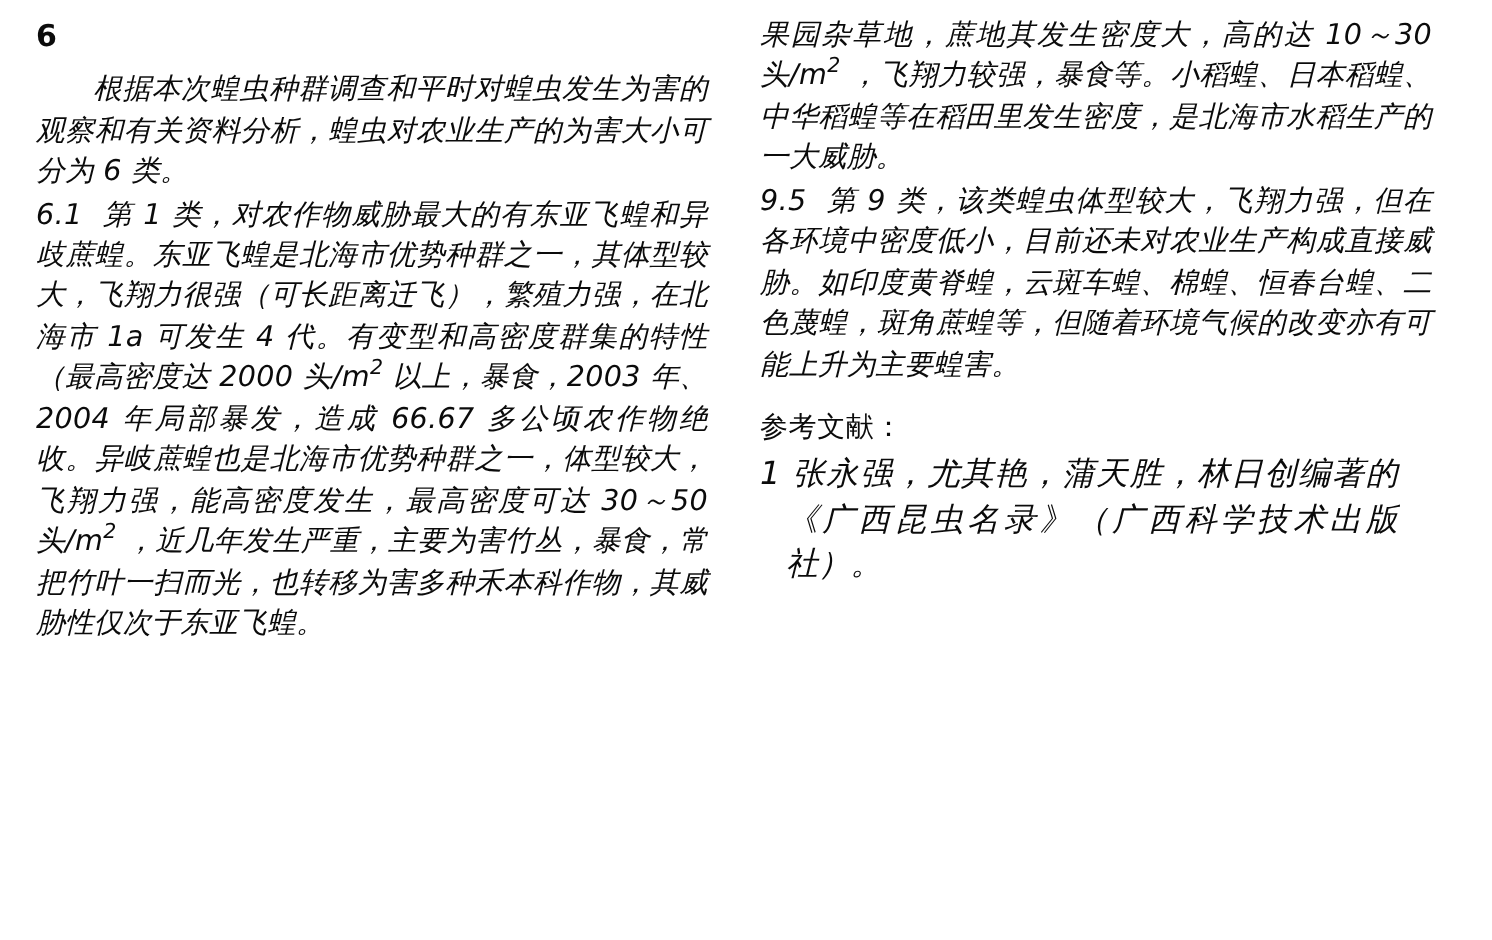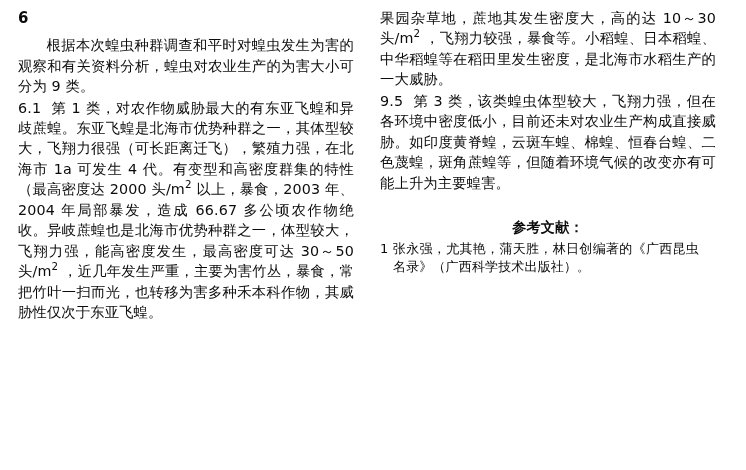--- a/index.html
+++ b/index.html
@@ -46,36 +46,36 @@
     margin-right: 12px;
     font-size: 15px;
   }
   p {
     margin: 0 0 1px 0;
     font-size: 14.3px;
     line-height: 1.43;
     text-align: justify;
     text-justify: inter-ideograph;
     letter-spacing: 0.15px;
+    font-style: italic;
   }
   p.indent {
     text-indent: 2em;
   }
   .seclabel {
     font-weight: normal;
   }
   .refs-title {
     font-size: 14px;
-    font-weight: bold;
-    margin: 26px 0 3px 0;
+    font-weight: normal;
+    margin: 12px 0 3px 0;
     letter-spacing: 0.3px;
-    text-align: center;
   }
   .refline {
-    font-size: 13px;
+    font-size: 16px;
     line-height: 1.42;
     margin: 0 17px 1px 0;
     text-align: justify;
     padding-left: 13px;
     text-indent: -13px;
   }
   .sup {
     font-size: 0.72em;
     vertical-align: super;
     line-height: 0;
@@ -85,30 +85,30 @@
 <body>
 
 <div class="page">
   <div class="columns">
 
     <div class="col">
       <div class="heading">
         <span class="num">6</span>
       </div>
 
-      <p class="indent">根据本次蝗虫种群调查和平时对蝗虫发生为害的观察和有关资料分析，蝗虫对农业生产的为害大小可分为 9 类。</p>
+      <p class="indent">根据本次蝗虫种群调查和平时对蝗虫发生为害的观察和有关资料分析，蝗虫对农业生产的为害大小可分为 6 类。</p>
 
       <p><span class="seclabel">6.1</span>&nbsp;&nbsp;<span>第 1 类，对农作物威胁最大的有东亚飞蝗和异歧蔗蝗。东亚飞蝗是北海市优势种群之一，其体型较大，飞翔力很强（可长距离迁飞），繁殖力强，在北海市 1a 可发生 4 代。有变型和高密度群集的特性（最高密度达 2000 头/m<span class="sup">2</span> 以上，暴食，2003 年、2004 年局部暴发，造成 66.67 多公顷农作物绝收。异岐蔗蝗也是北海市优势种群之一，体型较大，飞翔力强，能高密度发生，最高密度可达 30～50 头/m<span class="sup">2</span> ，近几年发生严重，主要为害竹丛，暴食，常把竹叶一扫而光，也转移为害多种禾本科作物，其威胁性仅次于东亚飞蝗。</span></p>
 
     </div>
 
     <div class="col">
       <p>果园杂草地，蔗地其发生密度大，高的达 10～30 头/m<span class="sup">2</span> ，飞翔力较强，暴食等。小稻蝗、日本稻蝗、中华稻蝗等在稻田里发生密度，是北海市水稻生产的一大威胁。</p>
 
-      <p><span class="seclabel">9.5</span>&nbsp;&nbsp;<span>第 3 类，该类蝗虫体型较大，飞翔力强，但在各环境中密度低小，目前还未对农业生产构成直接威胁。如印度黄脊蝗，云斑车蝗、棉蝗、恒春台蝗、二色蔑蝗，斑角蔗蝗等，但随着环境气候的改变亦有可能上升为主要蝗害。</span></p>
+      <p><span class="seclabel">9.5</span>&nbsp;&nbsp;<span>第 9 类，该类蝗虫体型较大，飞翔力强，但在各环境中密度低小，目前还未对农业生产构成直接威胁。如印度黄脊蝗，云斑车蝗、棉蝗、恒春台蝗、二色蔑蝗，斑角蔗蝗等，但随着环境气候的改变亦有可能上升为主要蝗害。</span></p>
 
 
       <div class="refs-title">参考文献：</div>
       <p class="refline">1 张永强，尤其艳，蒲天胜，林日创编著的《广西昆虫名录》（广西科学技术出版社）。</p>
     </div>
 
   </div>
 </div>
 
 </body></html>

